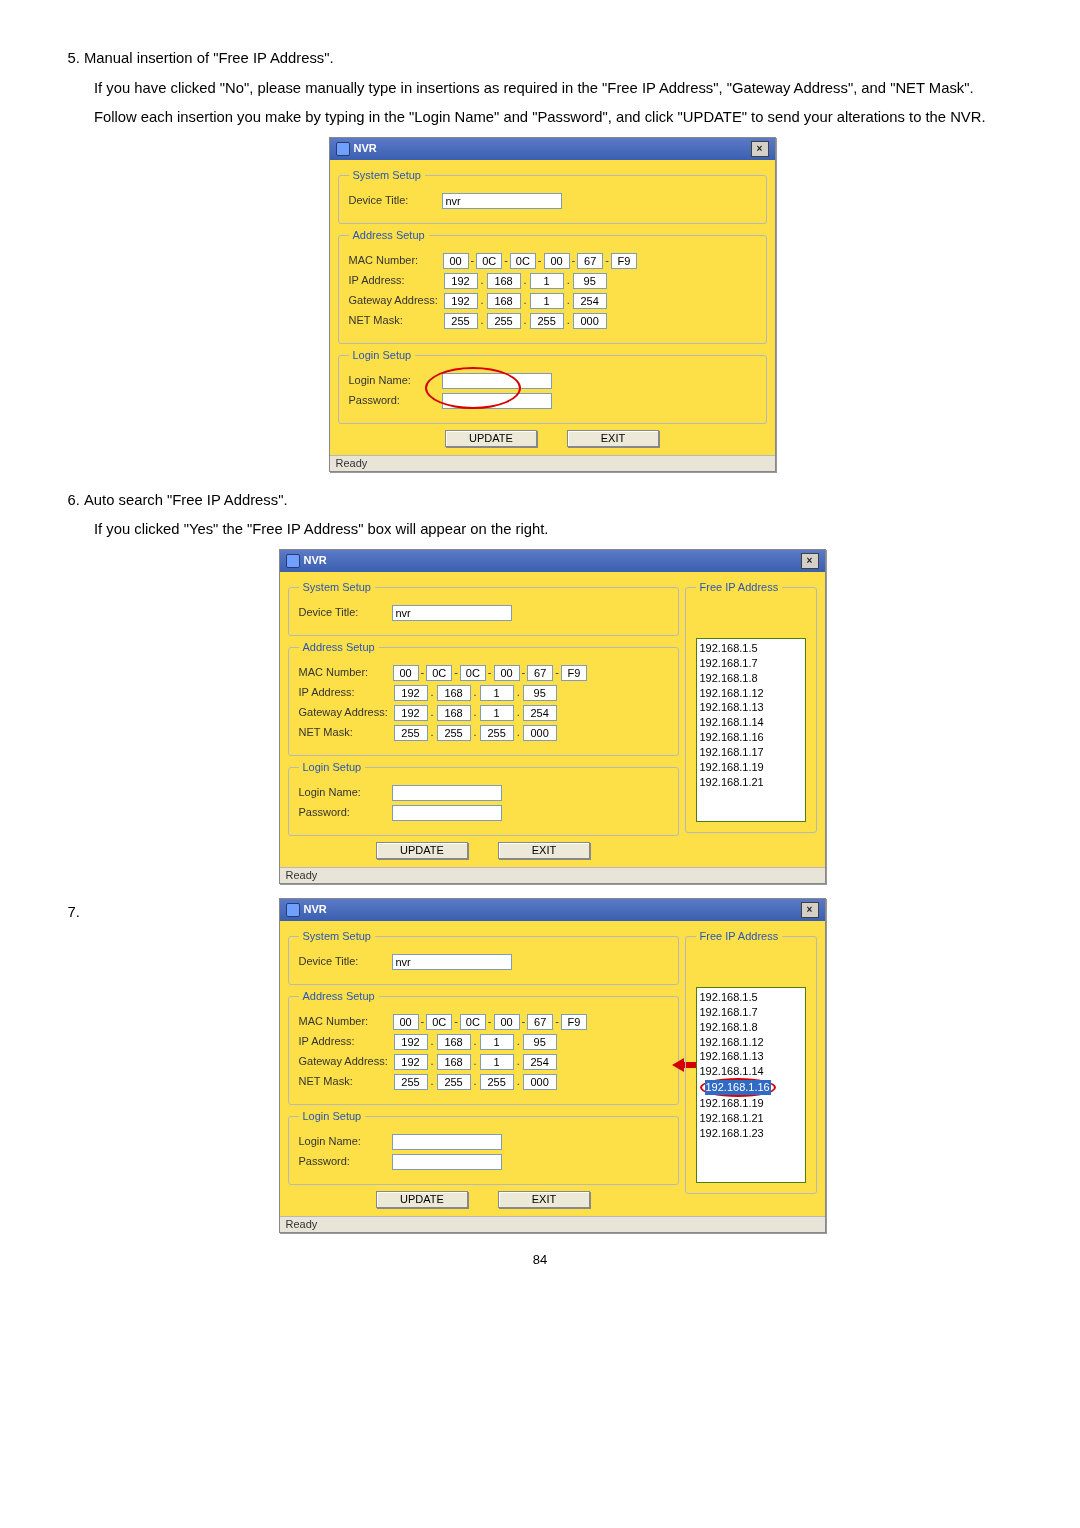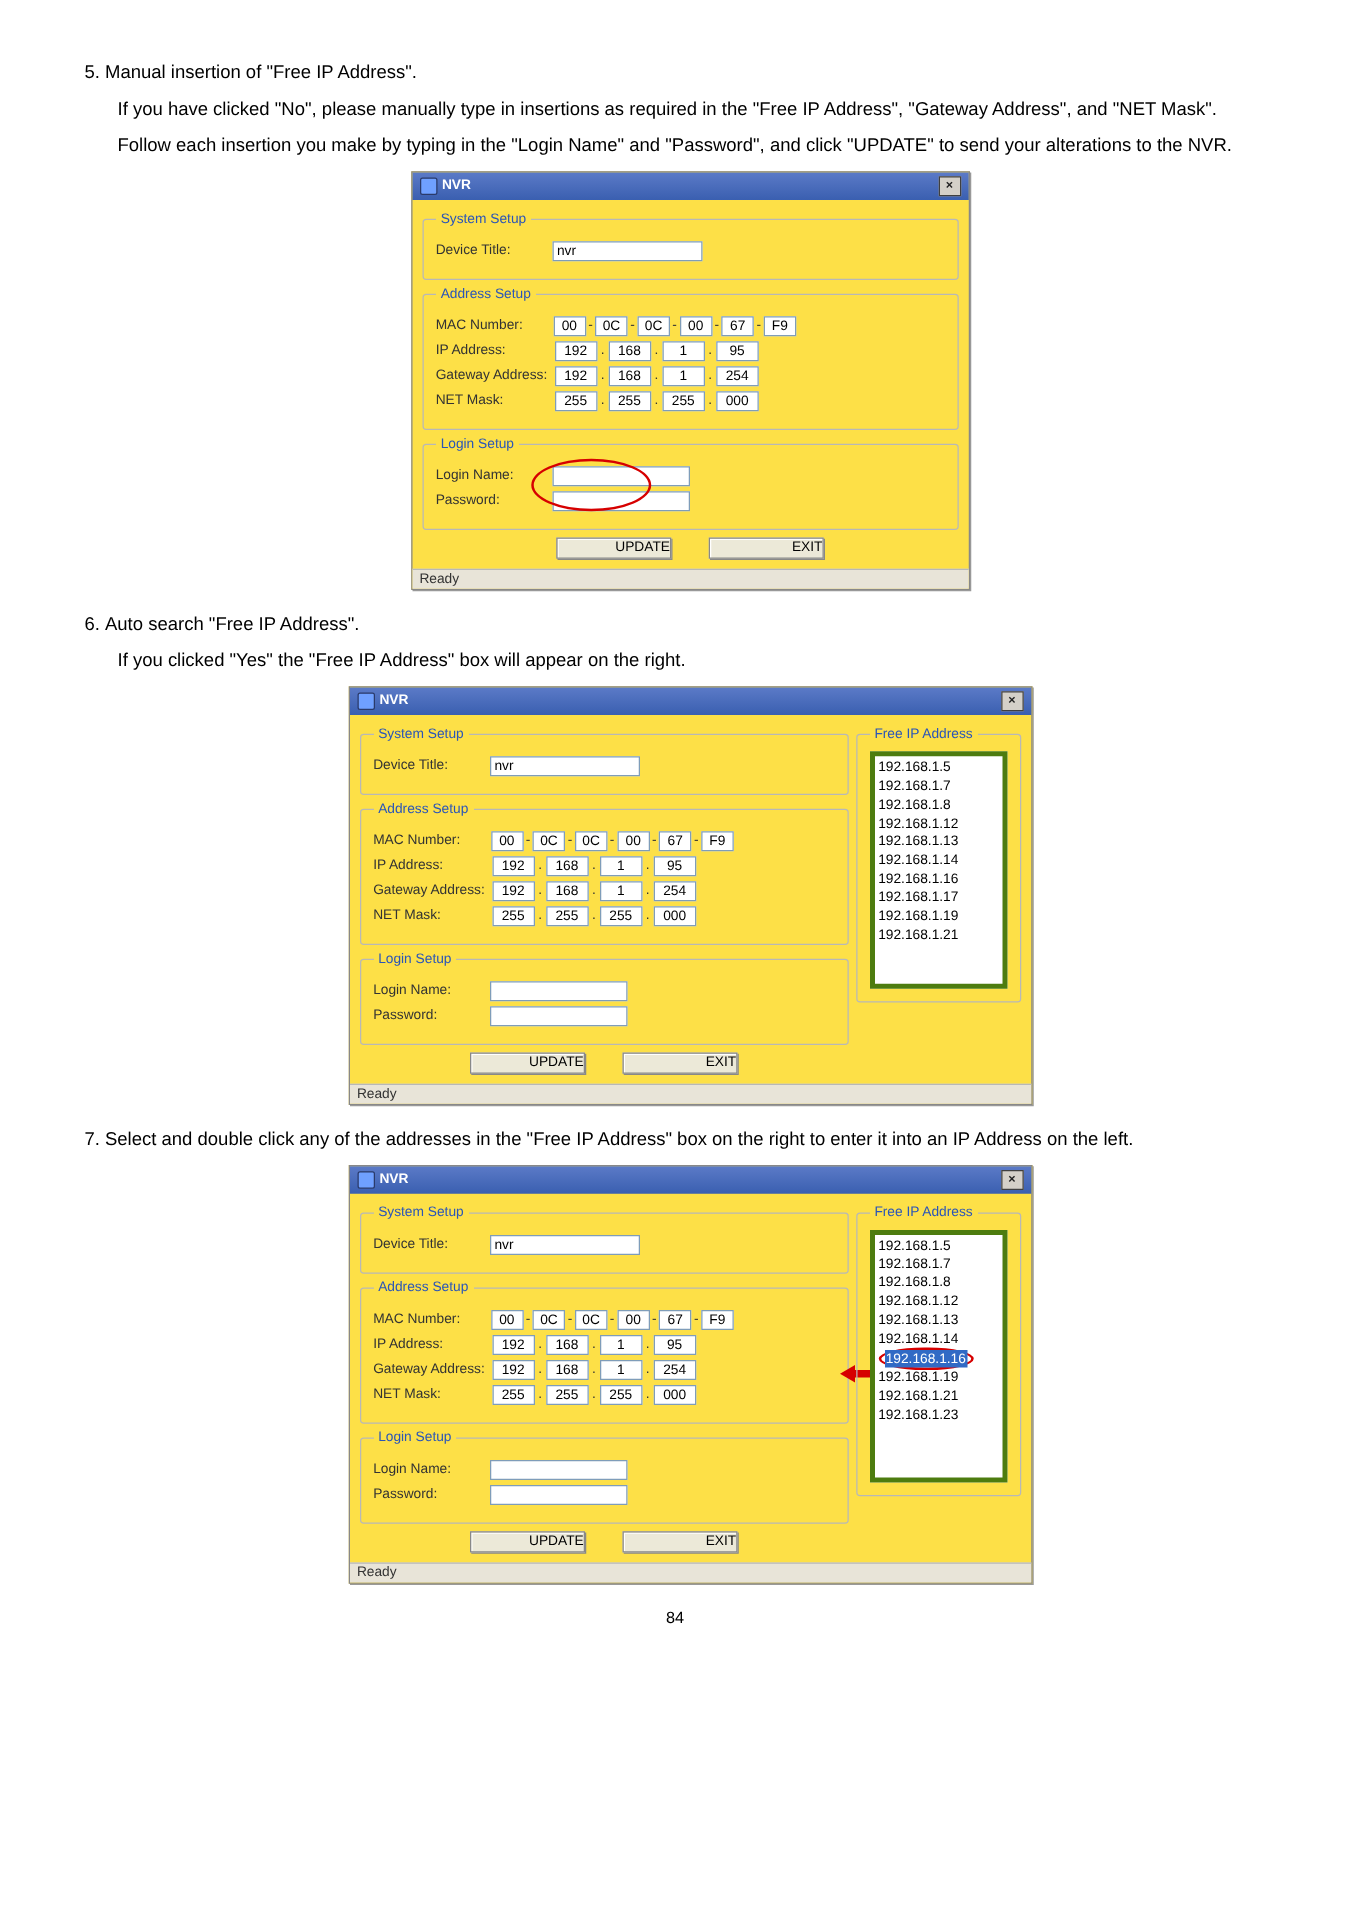--- a/index.html
+++ b/index.html
@@ -99,41 +99,42 @@
   .mac { width:26px; text-align:center; margin:0 1px;}
   .sep{ margin:0 1px; color:#333;font-size:11px;}
   .btnrow{
     display:flex;justify-content:center;gap:30px;margin:6px 0 4px 0;
   }
   .btn{
     border:1px solid #888;
     background:#ece9d8;
     padding:2px 0;
     width:90px;
-    text-align:right;
+    text-align:center;
     font-size:11px;
     box-shadow: inset 1px 1px 0 #fff, 1px 1px 0 #888;
   }
   .status{
     background:#e8e4d8;
     border-top:1px solid #b8b8b8;
     padding:2px 6px;
     font-size:11px;
     color:#333;
   }
   .listbox{
-    border:4px solid #4d7c0f;
+    border:1px solid #4d7c0f;
     background:#fff;
     height:178px;
     padding:2px 3px;
     overflow:hidden;
     font-size:11px;
     line-height:1.35;
     color:#000;
     text-align:left;
+    margin-top:37px;
   }
   .free-item{ white-space:nowrap; }
   .free-item.sel{
     background:#316ac5; color:#fff; display:inline-block; padding:0 1px;
   }
   .listbox.tall{ height:190px; }
   .circle-red{
     position:absolute;
     border:2px solid #d60000;
     border-radius:50%;
@@ -362,21 +363,20 @@
               </div>
             </fieldset>
           </div>
         </div>
         <div class="status">Ready</div>
       </div>
     </div>
   </li>
 
   <li value="7">
-    <span>Select and double click any of the addresses in the "Free IP Address" box on the right to enter it into an IP Address on the left.</span>
     <div class="dlg-wrap">
       <div class="dlg wide">
         <div class="titlebar">
           <span class="tb-left">
               <span class="tb-icon"></span>
               <span>NVR</span>
             </span>
           <span class="xbtn">×</span>
         </div>
         <div class="dlg-cols">

